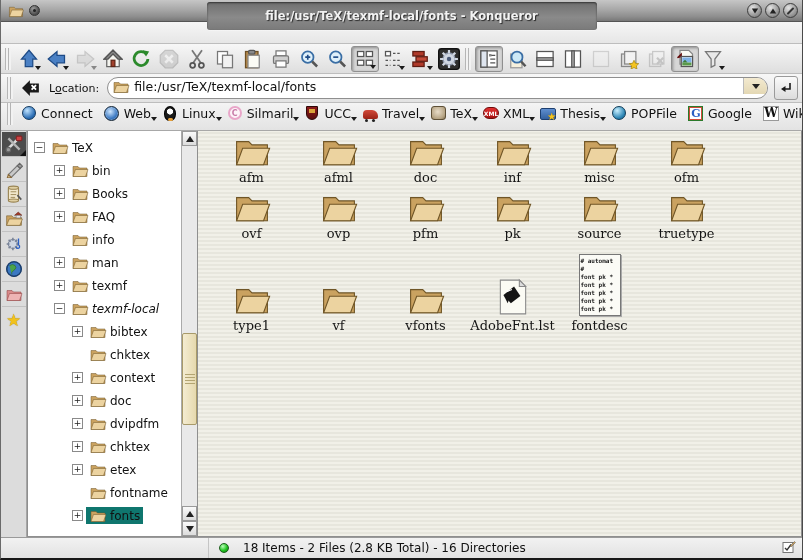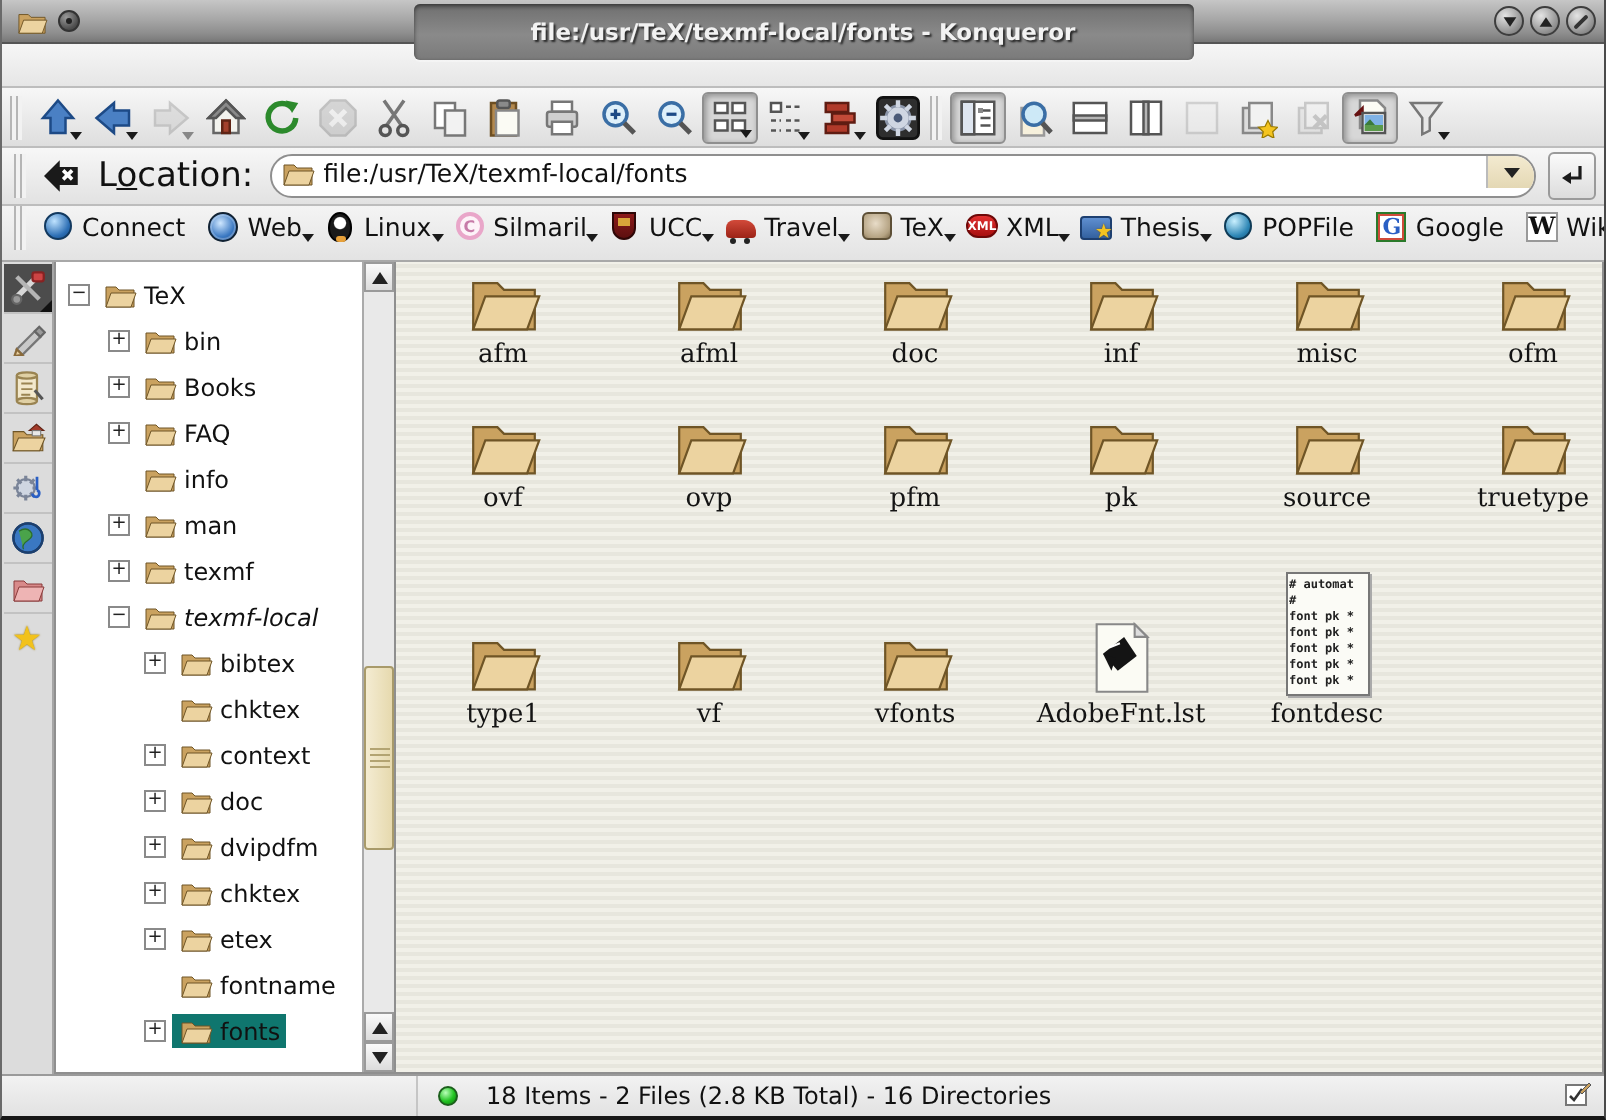--- a/index.html
+++ b/index.html
@@ -40,21 +40,21 @@
   .handle{width:6px;height:22px;margin:0 4px 0 2px;flex:0 0 6px;
     background:repeating-linear-gradient(90deg,#b5b5b5 0 1px,#f2f2f2 1px 3px);}
   .tbtn{position:relative;width:28px;height:26px;display:flex;align-items:center;justify-content:center;border-radius:3px;flex:0 0 28px;}
   .tbtn.pressed{border:1px solid #8f8f8f;background:#d7d7d7;box-shadow:inset 1px 1px 3px rgba(0,0,0,.35);}
   .tbtn .dd{position:absolute;right:2px;bottom:2px;width:0;height:0;
     border-left:3px solid transparent;border-right:3px solid transparent;border-top:4px solid #1a1a1a;}
   .tbtn.dis{opacity:.45;filter:grayscale(1);}
   
   .locbar{height:29px;flex:0 0 29px;display:flex;align-items:center;
     background:linear-gradient(#f7f7f7,#e2e2e2);border-bottom:1px solid #bdbdbd;padding:0 4px;}
-  .loc-label{margin:0 8px 0 4px;font-size:17px;white-space:nowrap;}
+  .loc-label{margin:0 8px 0 4px;font-size:11px;white-space:nowrap;}
   .loc-label .accel{text-decoration:underline;}
   .combo{flex:1;height:22px;display:flex;align-items:center;background:#fff;
     border:1px solid #8f8f8f;border-radius:11px;padding:0 0 4px 4px;overflow:hidden;}
   .combo .txt{flex:1;font-size:12.5px;white-space:nowrap;overflow:hidden;}
   .combo-dd{width:24px;height:100%;border-left:1px solid #bbb;display:flex;align-items:center;justify-content:center;
     background:linear-gradient(#f3ead0,#e4d8b4);}
   .combo-dd .tri{width:0;height:0;border-left:4px solid transparent;border-right:4px solid transparent;border-top:5px solid #222;}
   .gobtn{width:24px;height:24px;margin-left:6px;border:1px solid #9a9a9a;border-radius:3px;
     background:linear-gradient(#fafafa,#dcdcdc);display:flex;align-items:center;justify-content:center;}
   
@@ -106,21 +106,21 @@
   .tri-up{width:0;height:0;border-left:4px solid transparent;border-right:4px solid transparent;border-bottom:6px solid #222;}
   .tri-down{width:0;height:0;border-left:4px solid transparent;border-right:4px solid transparent;border-top:6px solid #222;}
   .sb-track{flex:1;position:relative;}
   .sb-slider{position:absolute;left:0;right:0;top:52%;height:92px;border:1px solid #a89a6a;border-radius:2px;
     background:linear-gradient(90deg,#f4ecd2,#e6d9ae);display:flex;flex-direction:column;align-items:center;justify-content:center;gap:2px;}
   .sb-slider i{display:block;width:10px;height:1px;background:#b3a472;}
   .sb-bottom{margin-top:auto;}
   
   .mainview{flex:1;border:1px solid #8f8f8f;border-top:none;border-left:none;overflow:hidden;position:relative;
     background:repeating-linear-gradient(0deg,#f1f0e8 0 2px,#e7e6dd 2px 4px);}
-  .grid{display:grid;grid-template-columns:repeat(6,87px);grid-template-rows:56px 56px 92px;padding:0 0 0 10px;gap:16px;}
+  .grid{display:grid;grid-template-columns:repeat(6,87px);grid-template-rows:56px 56px 92px;padding:0 0 0 10px;}
   .cell{display:flex;flex-direction:column;align-items:center;justify-content:flex-end;padding-bottom:2px;}
   .cell .lbl{font-family:"DejaVu Serif","Liberation Serif",serif;font-size:13px;color:#141414;margin-top:2px;white-space:nowrap;}
   .cell .icon-wrap{display:flex;align-items:flex-end;justify-content:center;}
   .ic-folder,.ic-adobe,.ic-preview{display:none;}
   .cell[data-icon="folder"] .ic-folder{display:block;}
   .cell[data-icon="adobe"] .ic-adobe{display:block;}
   .cell[data-icon="preview"] .ic-preview{display:block;}
   .preview-box{width:42px;height:62px;background:#fbfbf6;border:1px solid #777;box-shadow:1px 1px 0 #aaa;
     font-family:"DejaVu Sans Mono","Liberation Mono",monospace;font-size:6px;line-height:8px;
     padding:2px 1px;white-space:pre-line;overflow:hidden;color:#222;font-weight:bold;}

